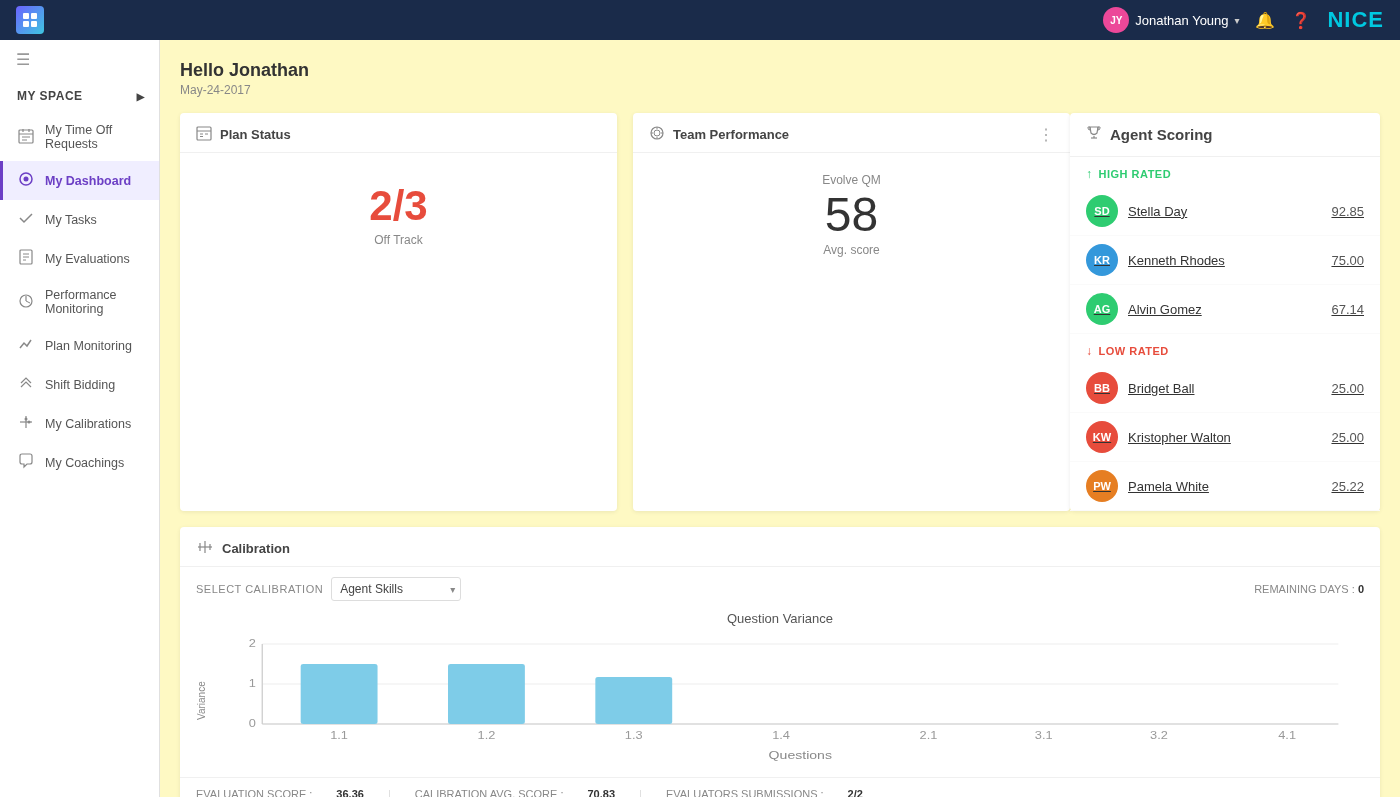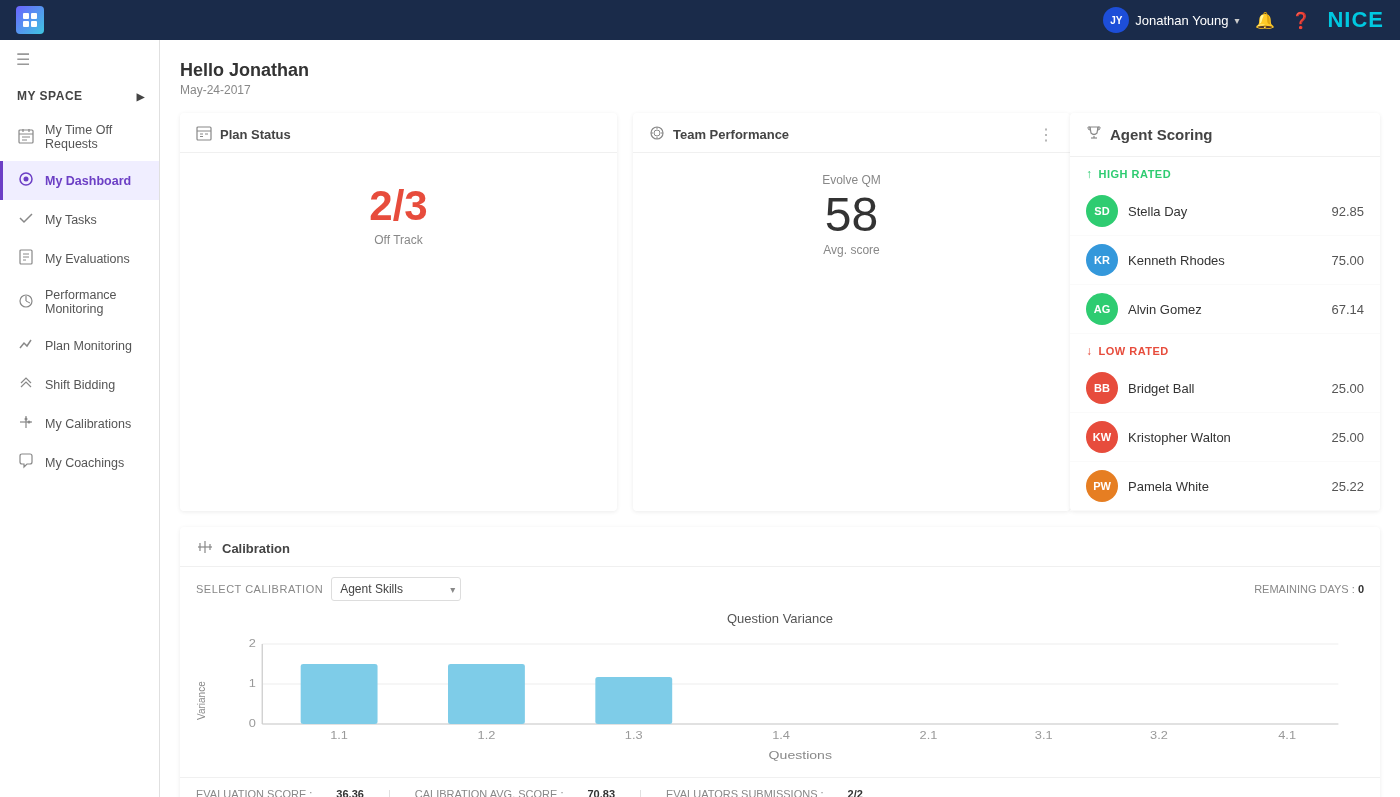--- a/index.html
+++ b/index.html
@@ -23,21 +23,21 @@
       background: linear-gradient(135deg, #6c63ff, #3ec6e0);
       border-radius: 4px;
       display: flex; align-items: center; justify-content: center;
       color: white; font-weight: bold; font-size: 11px;
     }
     .top-header-right { display: flex; align-items: center; gap: 16px; color: white; font-size: 13px; }
     .nice-brand { color: #00c8e0; font-size: 22px; font-weight: bold; letter-spacing: 1px; }
     .user-info { display: flex; align-items: center; gap: 6px; cursor: pointer; }
     .user-avatar-sm {
       width: 26px; height: 26px; border-radius: 50%;
-      background: #1d4ed8; color: white;
+      background: #ec4899; color: white;
       display: flex; align-items: center; justify-content: center;
       font-size: 10px; font-weight: bold;
     }
     .header-icon { color: #ccc; font-size: 16px; cursor: pointer; }
 
     
     .layout { display: flex; margin-top: 40px; height: calc(100vh - 40px); }
 
     
     .sidebar {
@@ -81,21 +81,21 @@
       padding: 10px 14px;
     }
     .sidebar-icon { width: 18px; text-align: center; font-size: 14px; flex-shrink: 0; }
     .sidebar-item.active .sidebar-icon { color: #6c3fc5; }
 
     
     .main-content {
       flex: 1;
       overflow-y: auto;
       padding: 20px;
-      background: #ffffff;
+      background: #fef9c3;
     }
 
     .page-greeting { margin-bottom: 16px; }
     .page-greeting h2 { font-size: 18px; font-weight: 600; color: #333; }
     .page-greeting .date { font-size: 12px; color: #888; margin-top: 2px; }
 
     .card {
       background: white;
       border-radius: 4px;
       box-shadow: 0 1px 4px rgba(0,0,0,0.08);
@@ -155,20 +155,21 @@
       display: flex; align-items: center; gap: 6px;
       padding: 10px 16px 6px;
       font-size: 11px; font-weight: 600; text-transform: uppercase; letter-spacing: 0.5px;
     }
     .section-label.high { color: #2ecc71; }
     .section-label.low { color: #e74c3c; }
     .agent-row {
       display: flex; align-items: center;
       padding: 8px 16px;
       border-bottom: 1px solid #fafafa;
+      text-decoration: underline;
     }
     .agent-avatar {
       width: 32px; height: 32px; border-radius: 50%;
       display: flex; align-items: center; justify-content: center;
       color: white; font-size: 11px; font-weight: bold;
       flex-shrink: 0; margin-right: 10px;
     }
     .agent-name { flex: 1; font-size: 13px; color: #333; }
     .agent-score { font-size: 13px; color: #555; font-weight: 500; }
     .select-label { font-size: 11px; color: #888; text-transform: uppercase; letter-spacing: 0.5px; margin-right: 8px; }

